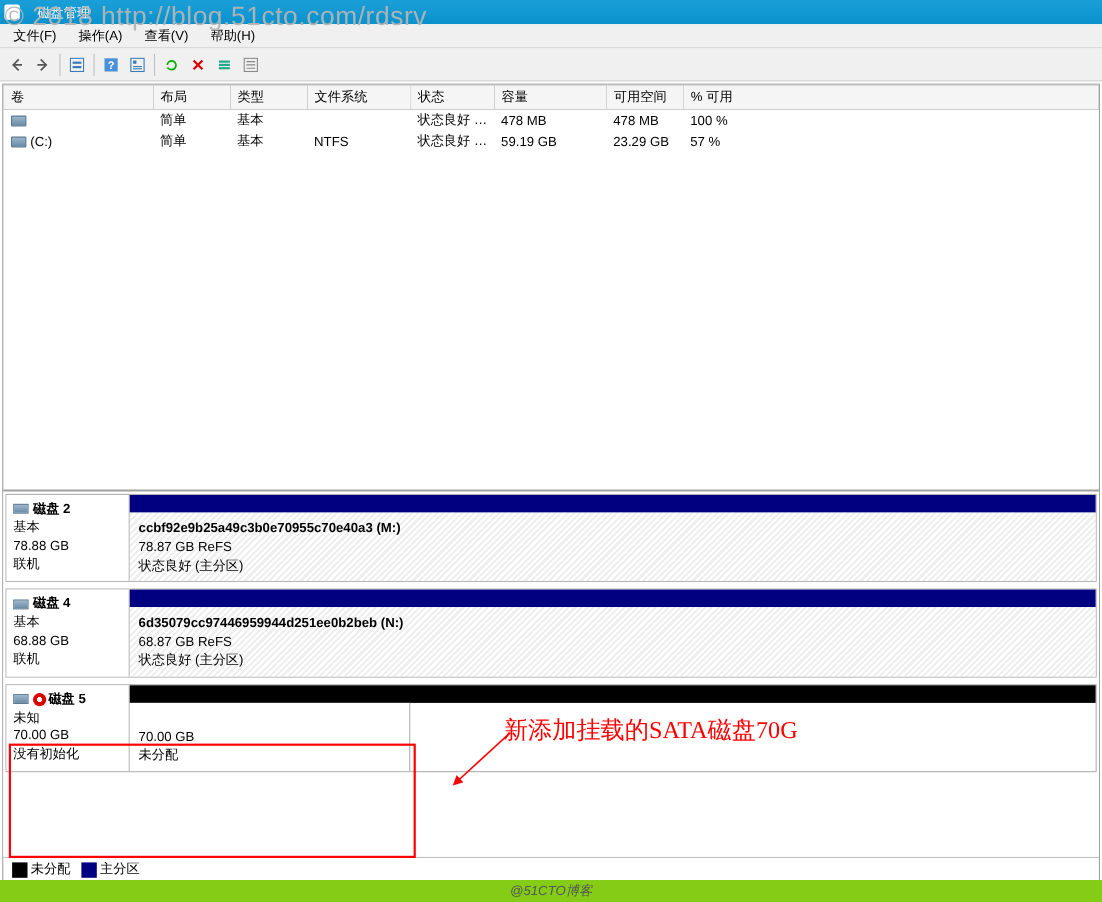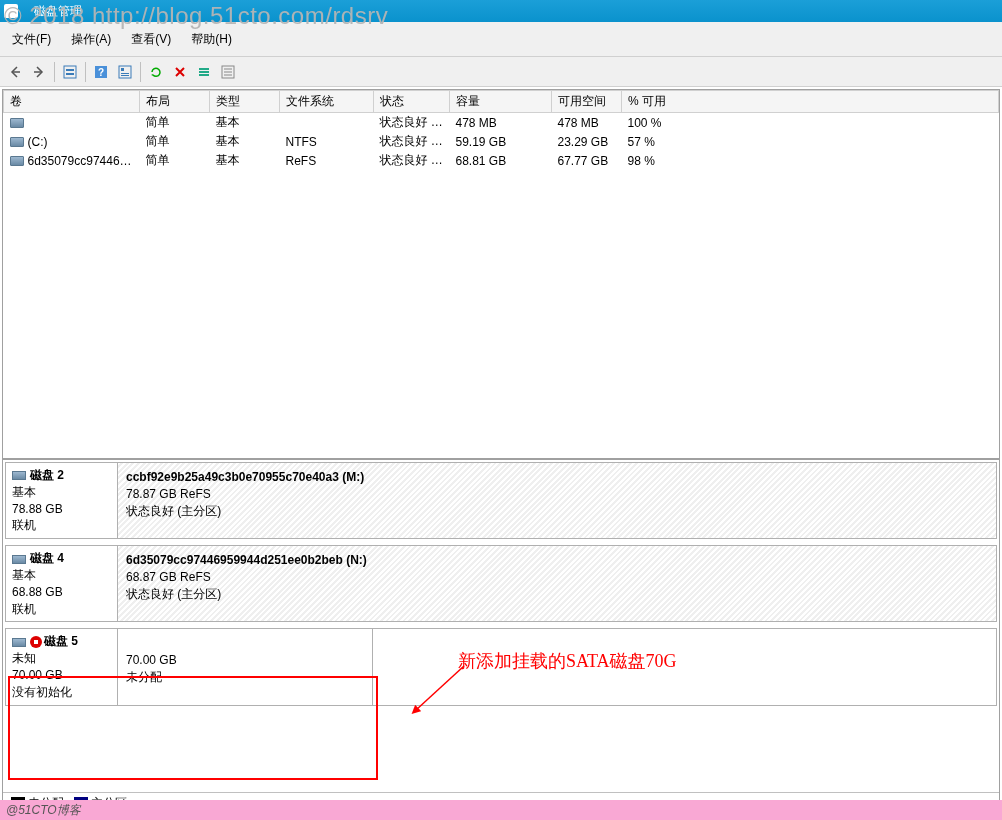--- a/index.html
+++ b/index.html
@@ -32,21 +32,21 @@
   font-size: 24px;
   font-family: Arial, sans-serif;
   padding: 2px 4px;
   letter-spacing: 0.5px;
   z-index: 50;
   pointer-events: none;
 }
 .menubar {
   background: #f0f0f0;
   border-bottom: 1px solid #d0d0d0;
-  height: 35px;
+  height: 22px;
   display: flex;
   align-items: center;
   padding: 0 6px;
   gap: 8px;
 }
 .menu-item { padding: 2px 6px; }
 .toolbar {
   background: #f0f0f0;
   border-bottom: 1px solid #d0d0d0;
   height: 30px;
@@ -118,21 +118,21 @@
   width: 112px;
   padding: 4px 6px;
   border-right: 1px solid #b0b0b0;
   background: #fff;
   line-height: 1.4;
 }
 .disk-head b { font-weight: bold; }
 .disk-body {
   flex: 1;
   display: flex;
-  flex-direction: row;
+  flex-direction: column;
   justify-content: center;
 }
 .stripe {
   height: 16px;
 }
 .stripe.navy { background: #000080; }
 .stripe.black { background: #000; }
 .partition {
   flex: 1;
   padding: 6px 8px;
@@ -147,32 +147,32 @@
   padding: 0 8px;
   gap: 10px;
   border-top: 1px solid #c0c0c0;
   font-size: 12px;
 }
 .legend-swatch { width: 14px; height: 14px; display: inline-block; margin-right: 3px; vertical-align: middle; }
 .footer {
   position: absolute;
   bottom: 0; left: 0; right: 0;
   height: 20px;
-  background: #f9a8d4;
-  display: flex;
-  justify-content: flex-start;
+  background: #84cc16;
+  display: flex;
+  justify-content: center;
   align-items: center;
   padding: 4px 6px;
   font-style: italic;
   color: #555;
 }
 .annotation {
   position: absolute;
   color: #f00;
-  font-size: 18px;
+  font-size: 22px;
   font-family: "SimSun", serif;
   pointer-events: none;
 }
 .anno-arrow {
   position: absolute;
   pointer-events: none;
 }
 .selection-box {
   position: absolute;
   border: 2px solid #f00;
@@ -312,30 +312,20 @@
           <tr>
             <td><span class="vol-icon"></span>(C:)</td>
             <td>简单</td>
             <td>基本</td>
             <td>NTFS</td>
             <td>状态良好 (…</td>
             <td>59.19 GB</td>
             <td>23.29 GB</td>
             <td>57 %</td>
           </tr>
-          <tr>
-            <td><span class="vol-icon"></span>6d35079cc97446…</td>
-            <td>简单</td>
-            <td>基本</td>
-            <td>ReFS</td>
-            <td>状态良好 (…</td>
-            <td>68.81 GB</td>
-            <td>67.77 GB</td>
-            <td>98 %</td>
-          </tr>
         </tbody>
     </table>
   </div>
 
   <div class="graph-area" id="graph-area">
       <div class="disk-block">
         <div class="disk-head"><span class="disk-icon-small"></span><b>磁盘 2</b><br>基本<br>78.88 GB<br>联机</div>
         <div class="disk-body">
           <div class="stripe navy"></div>
           <div style="display:flex;flex:1">

